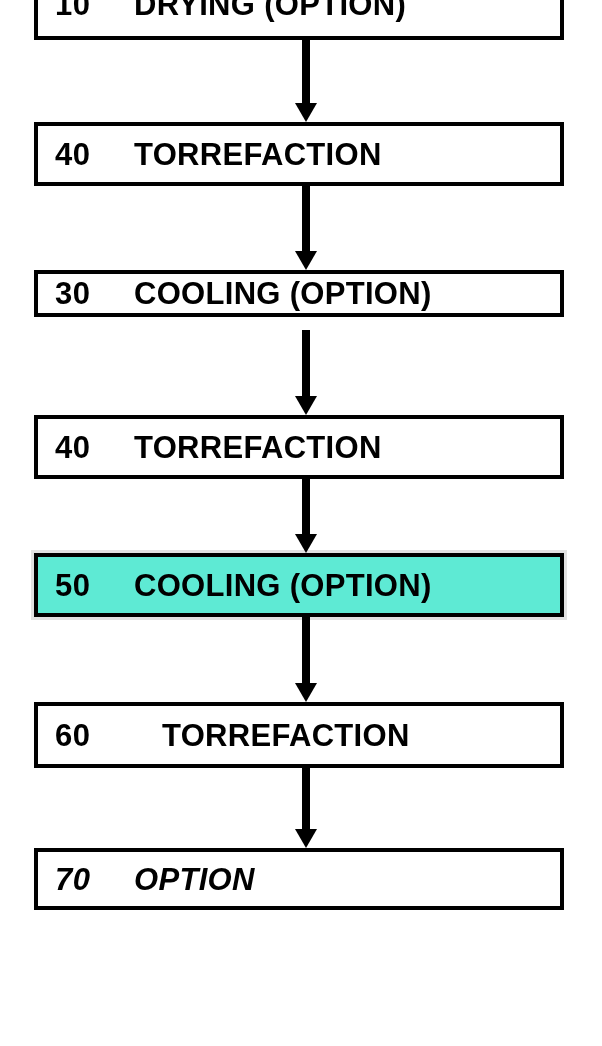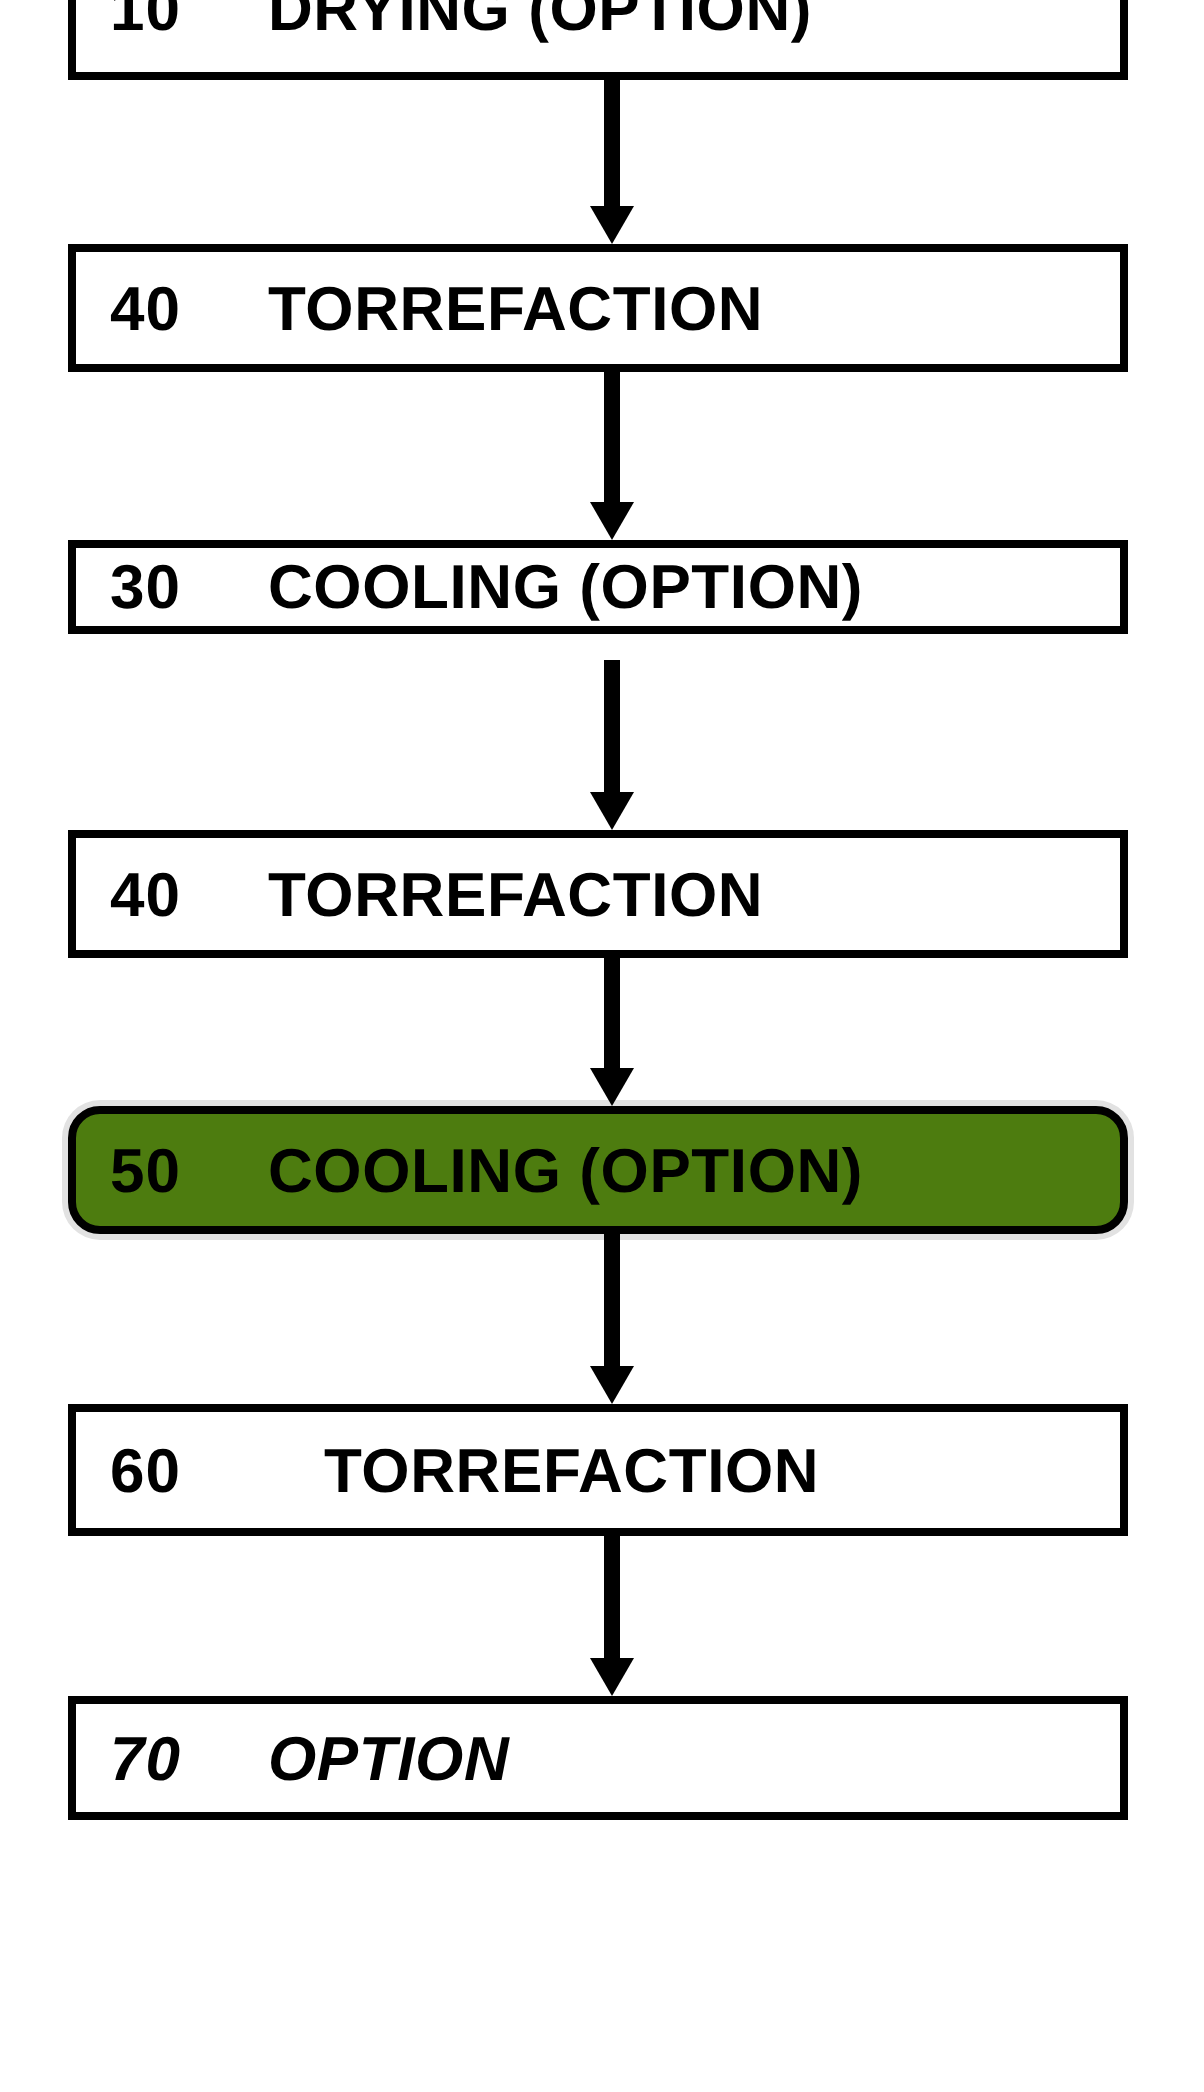--- a/index.html
+++ b/index.html
@@ -25,23 +25,22 @@
     left: 34px;
     width: 530px;
     box-sizing: border-box;
     background: #ffffff;
     border: 4px solid #000000;
     display: flex;
     align-items: center;
   }
   
   .node.tinted {
-    background: #4d7c0f;
+    background: #5eead4;
     box-shadow: 0 0 0 3px #e2e2e2;
-    border-radius: 16px;
   }
   
   .node.clipped-top {
     border-top: 0;
   }
 
   .node-num {
     flex: 0 0 auto;
     width: 96px;
     padding-left: 17px;

